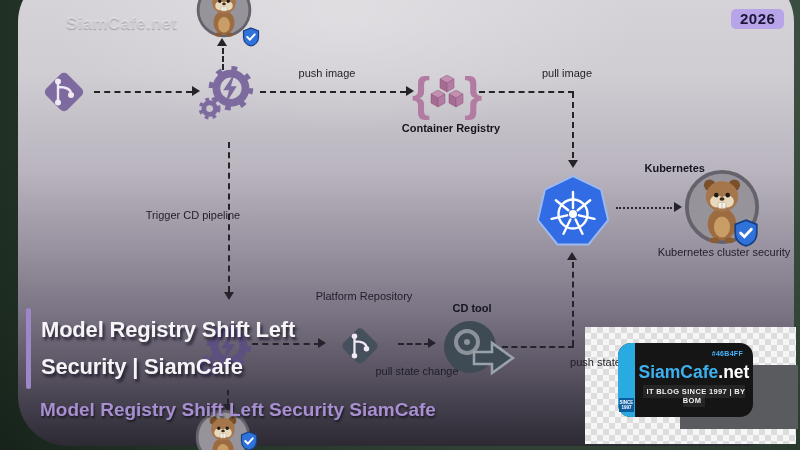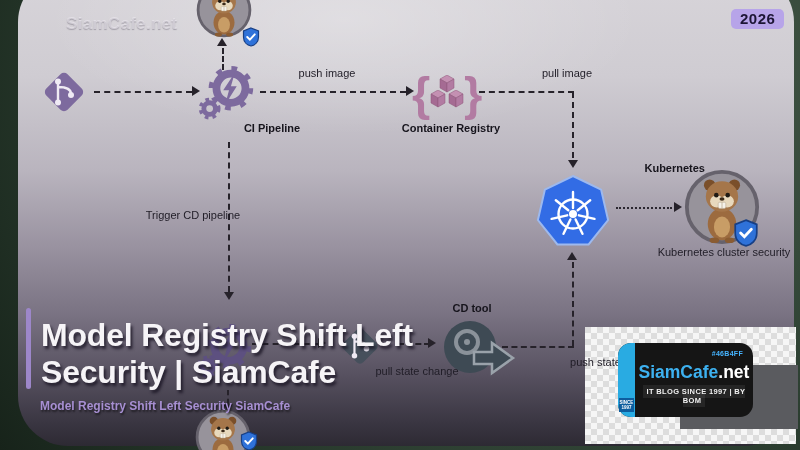--- a/index.html
+++ b/index.html
@@ -33,25 +33,25 @@
   .ah-u{border-left:5px solid transparent;border-right:5px solid transparent;border-bottom:8px solid #26222a;}
   
   .dlabel{position:absolute;font-size:11px;line-height:15.5px;color:#201d27;text-align:center;}
   .dlabel.b{font-weight:bold;color:#16141c;}
   
   .brace{position:absolute;font-size:47px;line-height:1;font-weight:600;color:#b27ba2;}
   
   .icon{position:absolute;}
   
   #accent-bar{position:absolute;left:26px;top:308px;width:5px;height:81px;background:#9d87ca;border-radius:3px;}
-  .title-line{position:absolute;left:41px;font-size:32px;font-weight:800;color:#f6f4f7;
+  .title-line{position:absolute;left:41px;font-size:22px;font-weight:800;color:#f6f4f7;
     letter-spacing:-.2px;text-shadow:2px 3px 3px rgba(22,17,32,.8);white-space:nowrap;}
   #title-1{top:317px;}
   #title-2{top:354px;}
-  #subtitle{position:absolute;left:40px;top:399px;font-size:12px;font-weight:bold;color:#a78fd2;
+  #subtitle{position:absolute;left:40px;top:399px;font-size:19px;font-weight:bold;color:#a78fd2;
     text-shadow:1px 2px 2px rgba(0,0,0,.55);white-space:nowrap;}
   
   #logo-panel{position:absolute;left:585px;top:327px;width:211px;height:117px;z-index:20;
     background-image:repeating-conic-gradient(#f6f6f6 0% 25%, #dddddd 0% 50%);background-size:12px 12px;}
   #push-state-label{z-index:21;}
   #logo-shadow{position:absolute;left:680px;top:365px;width:118px;height:64px;background:#5a5b5f;z-index:22;}
   #logo-card{position:absolute;left:618px;top:343px;width:135px;height:74px;background:#151515;
     border-radius:13px;z-index:23;}
   #logo-stripe{position:absolute;left:0;top:0;bottom:0;width:17px;background:#29abe2;border-radius:13px 0 0 13px;}
   #since-badge{position:absolute;left:1px;bottom:5px;width:15px;background:#0e5d9e;color:#fff;
@@ -172,21 +172,20 @@
     <div class="dash-v" style="left:227px;top:390px;height:14px;"></div>
     <div class="ah ah-d" style="left:223px;top:404px;"></div>
 
     <svg class="icon" style="left:38px;top:66px;width:52px;height:52px;color:#7d6a9e;">
         <use href="#sym-git"></use>
       </svg>
 
     <svg class="icon" style="left:198px;top:64px;width:62px;height:62px;color:#7d6a9e;">
         <use href="#sym-gears"></use>
       </svg>
-    <div class="dlabel b" style="left:222px;top:121px;width:100px;">CI Pipeline</div>
 
     <div class="dlabel" style="left:277px;top:66px;width:100px;">push image</div>
 
     <div class="brace" style="left:412px;top:70px;">{</div>
     <svg class="icon" style="left:427px;top:74px;width:40px;height:40px;">
       <use href="#sym-cube" x="12" y="1" width="16" height="18"></use>
       <use href="#sym-cube" x="3" y="16" width="16" height="18"></use>
       <use href="#sym-cube" x="21" y="16" width="16" height="18"></use>
     </svg>
     <div class="brace" style="left:464px;top:70px;">}</div>
@@ -206,20 +205,21 @@
         <use href="#sym-shield"></use>
       </svg>
     <div class="dlabel" style="left:644px;top:245px;width:160px;">Kubernetes cluster security</div>
 
     <div class="dlabel" style="left:143px;top:208px;width:100px;">Trigger CD pipeline</div>
 
     <svg class="icon" style="left:196px;top:322px;width:62px;height:62px;color:#5d5080;">
         <use href="#sym-gears"></use>
       </svg>
 
+    <div class="dlabel" style="left:314px;top:289px;width:100px;">Platform Repository</div>
     <svg class="icon" style="left:336px;top:322px;width:48px;height:48px;color:#46505c;">
         <use href="#sym-git"></use>
       </svg>
 
     <div class="dlabel b" style="left:422px;top:301px;width:100px;">CD tool</div>
     <svg class="icon" style="left:442px;top:315px;width:76px;height:64px;">
         <use href="#sym-cdtool"></use>
       </svg>
 
     <div class="dlabel" style="left:367px;top:364px;width:100px;">pull state change</div>

